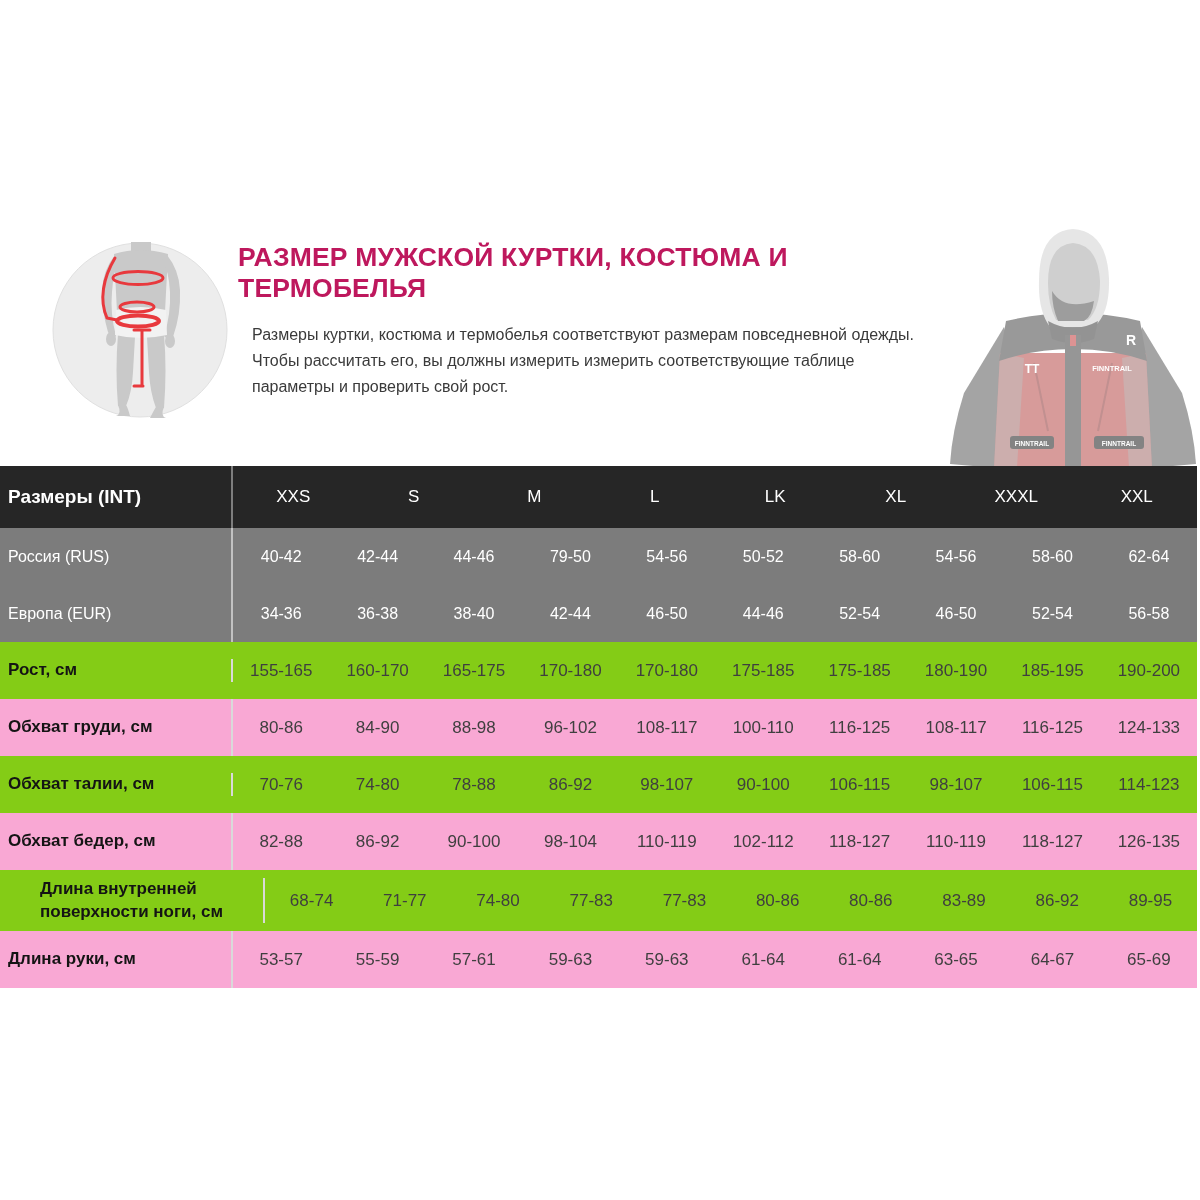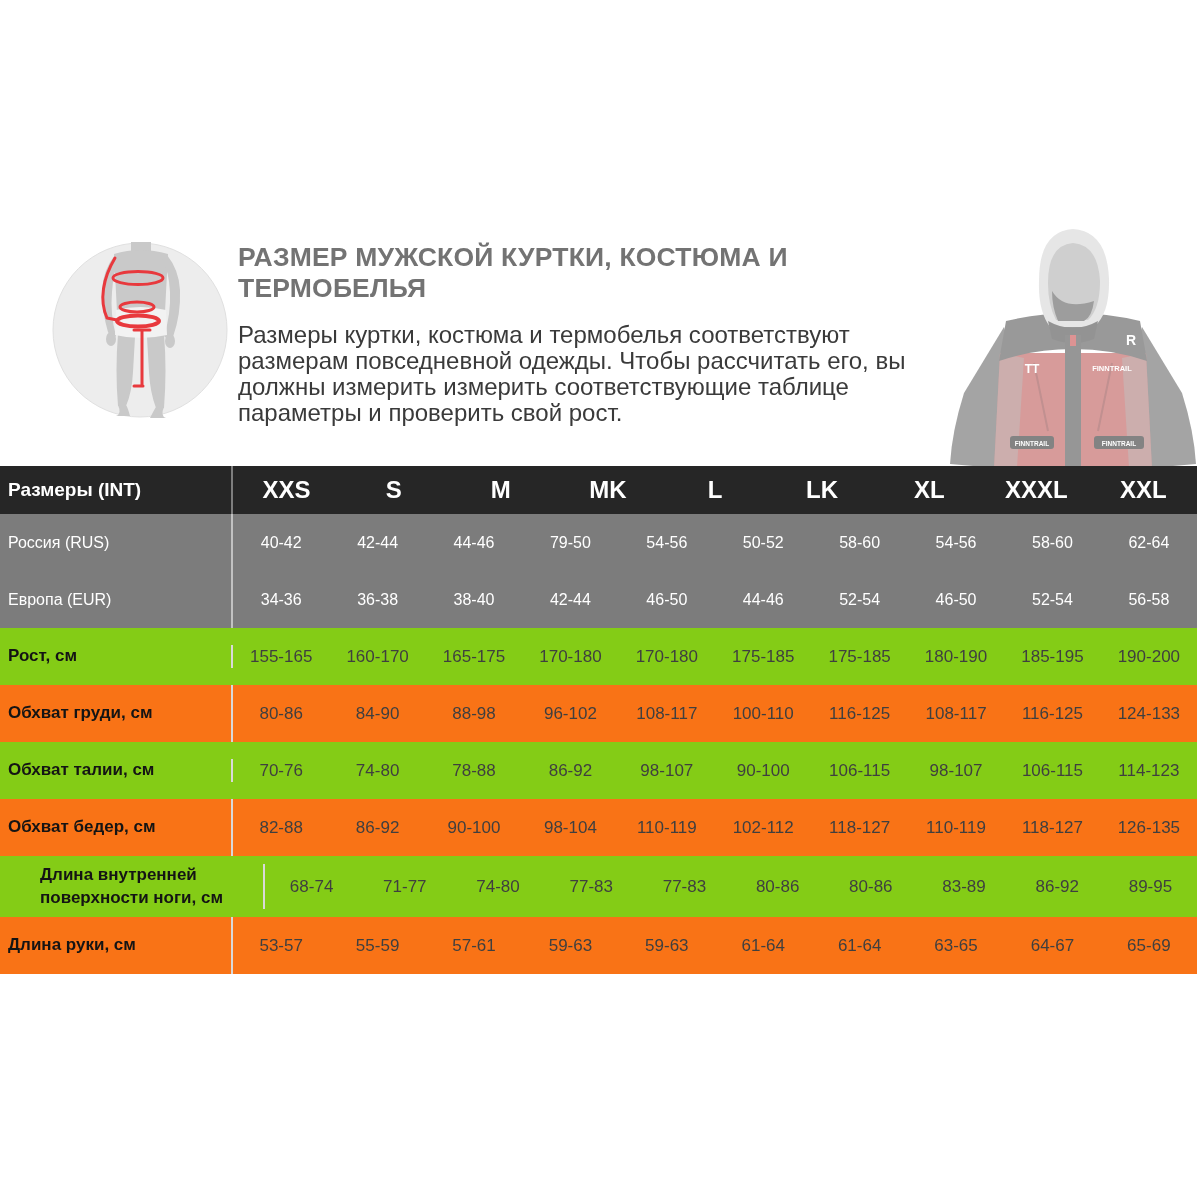--- a/index.html
+++ b/index.html
@@ -2,41 +2,41 @@
 <html><head>
 <meta charset="utf-8">
 <style>
   html,body{margin:0;padding:0;}
   body{width:1200px;height:1200px;background:#ffffff;font-family:"Liberation Sans",sans-serif;}
   #screen{position:relative;width:1200px;height:1200px;overflow:hidden;background:#ffffff;}
 
   
   .hero-icon{position:absolute;left:52px;top:242px;width:176px;height:176px;}
   .hero-text{position:absolute;left:238px;top:242px;width:680px;}
-  .hero-title{margin:0;font-size:26.5px;line-height:31px;font-weight:800;color:#737373;
+  .hero-title{margin:0;font-size:26.5px;line-height:31px;font-weight:800;color:#be185d;
               letter-spacing:.2px;text-transform:uppercase;}
   .hero-title span{display:block;}
-  .hero-desc{margin:18px 0 0;font-size:24px;line-height:26px;color:#3a3a3a;width:676px;}
+  .hero-desc{margin:18px 14px 0;font-size:16px;line-height:26px;color:#3a3a3a;width:676px;}
   .jacket{position:absolute;left:944px;top:221px;width:258px;height:247px;opacity:.55;}
 
   
   .size-table{position:absolute;left:0;top:466px;width:1197px;}
   .trow{display:flex;align-items:stretch;}
   .lcell{width:233px;flex:none;box-sizing:border-box;padding-left:8px;display:flex;
          align-items:center;border-right:2px solid #d9d9d9;}
   .hcell,.vcell{flex:1;display:flex;align-items:center;justify-content:center;}
 
-  .thead{height:48px;background:#262626;color:#ffffff;}
+  .thead{height:62px;background:#262626;color:#ffffff;}
   .thead .lcell{font-size:19px;font-weight:bold;border-right-color:#7e7e7e;}
-  .thead .hcell{font-size:24px;font-weight:bold;}
+  .thead .hcell{font-size:17px;font-weight:normal;}
 
   .region{height:57px;background:#7c7c7c;color:#ffffff;font-size:16px;}
   .region .lcell{border-right-color:#c2c2c2;}
 
-  .mrow{height:57px;background:#f97316;font-size:17px;color:#3f3f3f;}
+  .mrow{height:57px;background:#f9a8d4;font-size:17px;color:#3f3f3f;}
   .mrow.alt{background:#84cc16;align-items:center;}
   .mrow.tall{height:61px;padding-left:32px;}
   .mrow .lcell{font-weight:bold;color:#141414;line-height:1.3;padding-right:6px;}
 </style>
 </head>
 <body>
 
 <div id="screen">
 
   <svg class="hero-icon" viewBox="0 0 176 176">
@@ -94,21 +94,20 @@
     <text x="168" y="150" font-size="7.5" fill="#ffffff" text-anchor="middle" font-weight="bold">FINNTRAIL</text>
     <text x="187" y="124" font-size="14" fill="#ffffff" text-anchor="middle" font-weight="bold">R</text>
   </svg>
 
   <div class="size-table">
     <div class="trow thead">
       <div class="lcell">Размеры (INT)</div>
     <div class="hcell">XXS</div>
         <div class="hcell">S</div>
         <div class="hcell">M</div>
-        <div class="hcell">MK</div>
         <div class="hcell">L</div>
         <div class="hcell">LK</div>
         <div class="hcell">XL</div>
         <div class="hcell">XXXL</div>
         <div class="hcell">XXL</div>
       </div>
     <div id="region-rows">
         <div class="trow region">
           <div class="lcell">Россия (RUS)</div>
           <div class="vcell">40-42</div>

